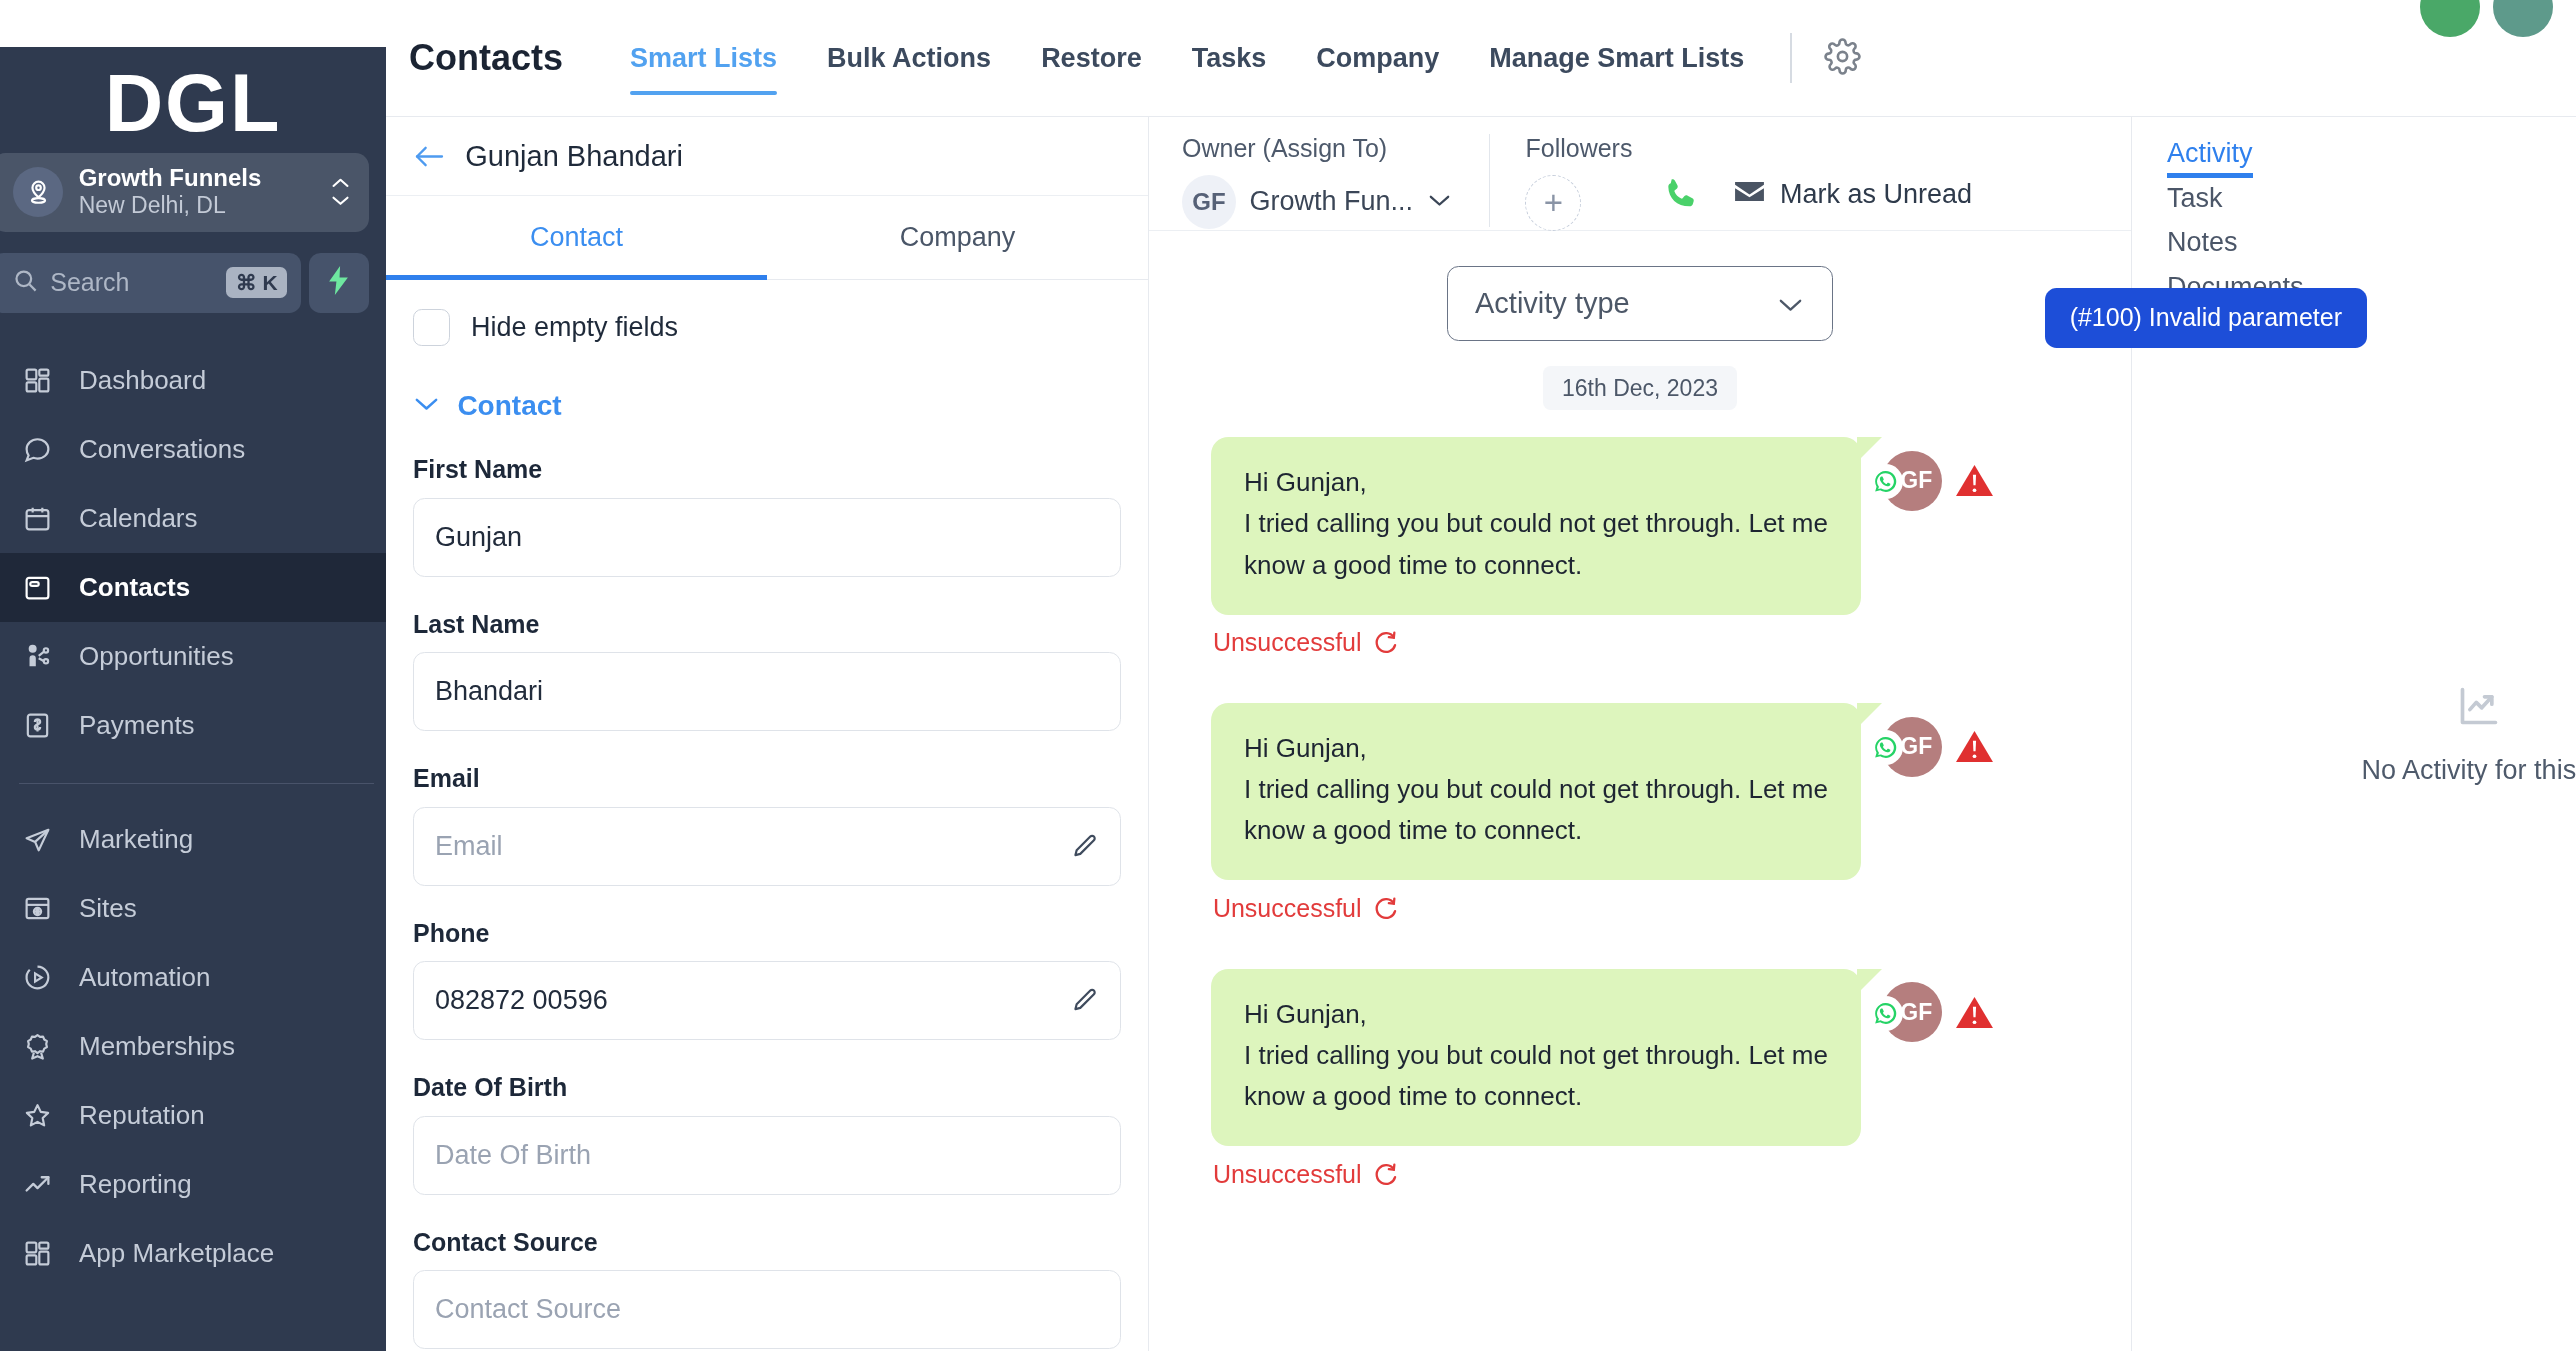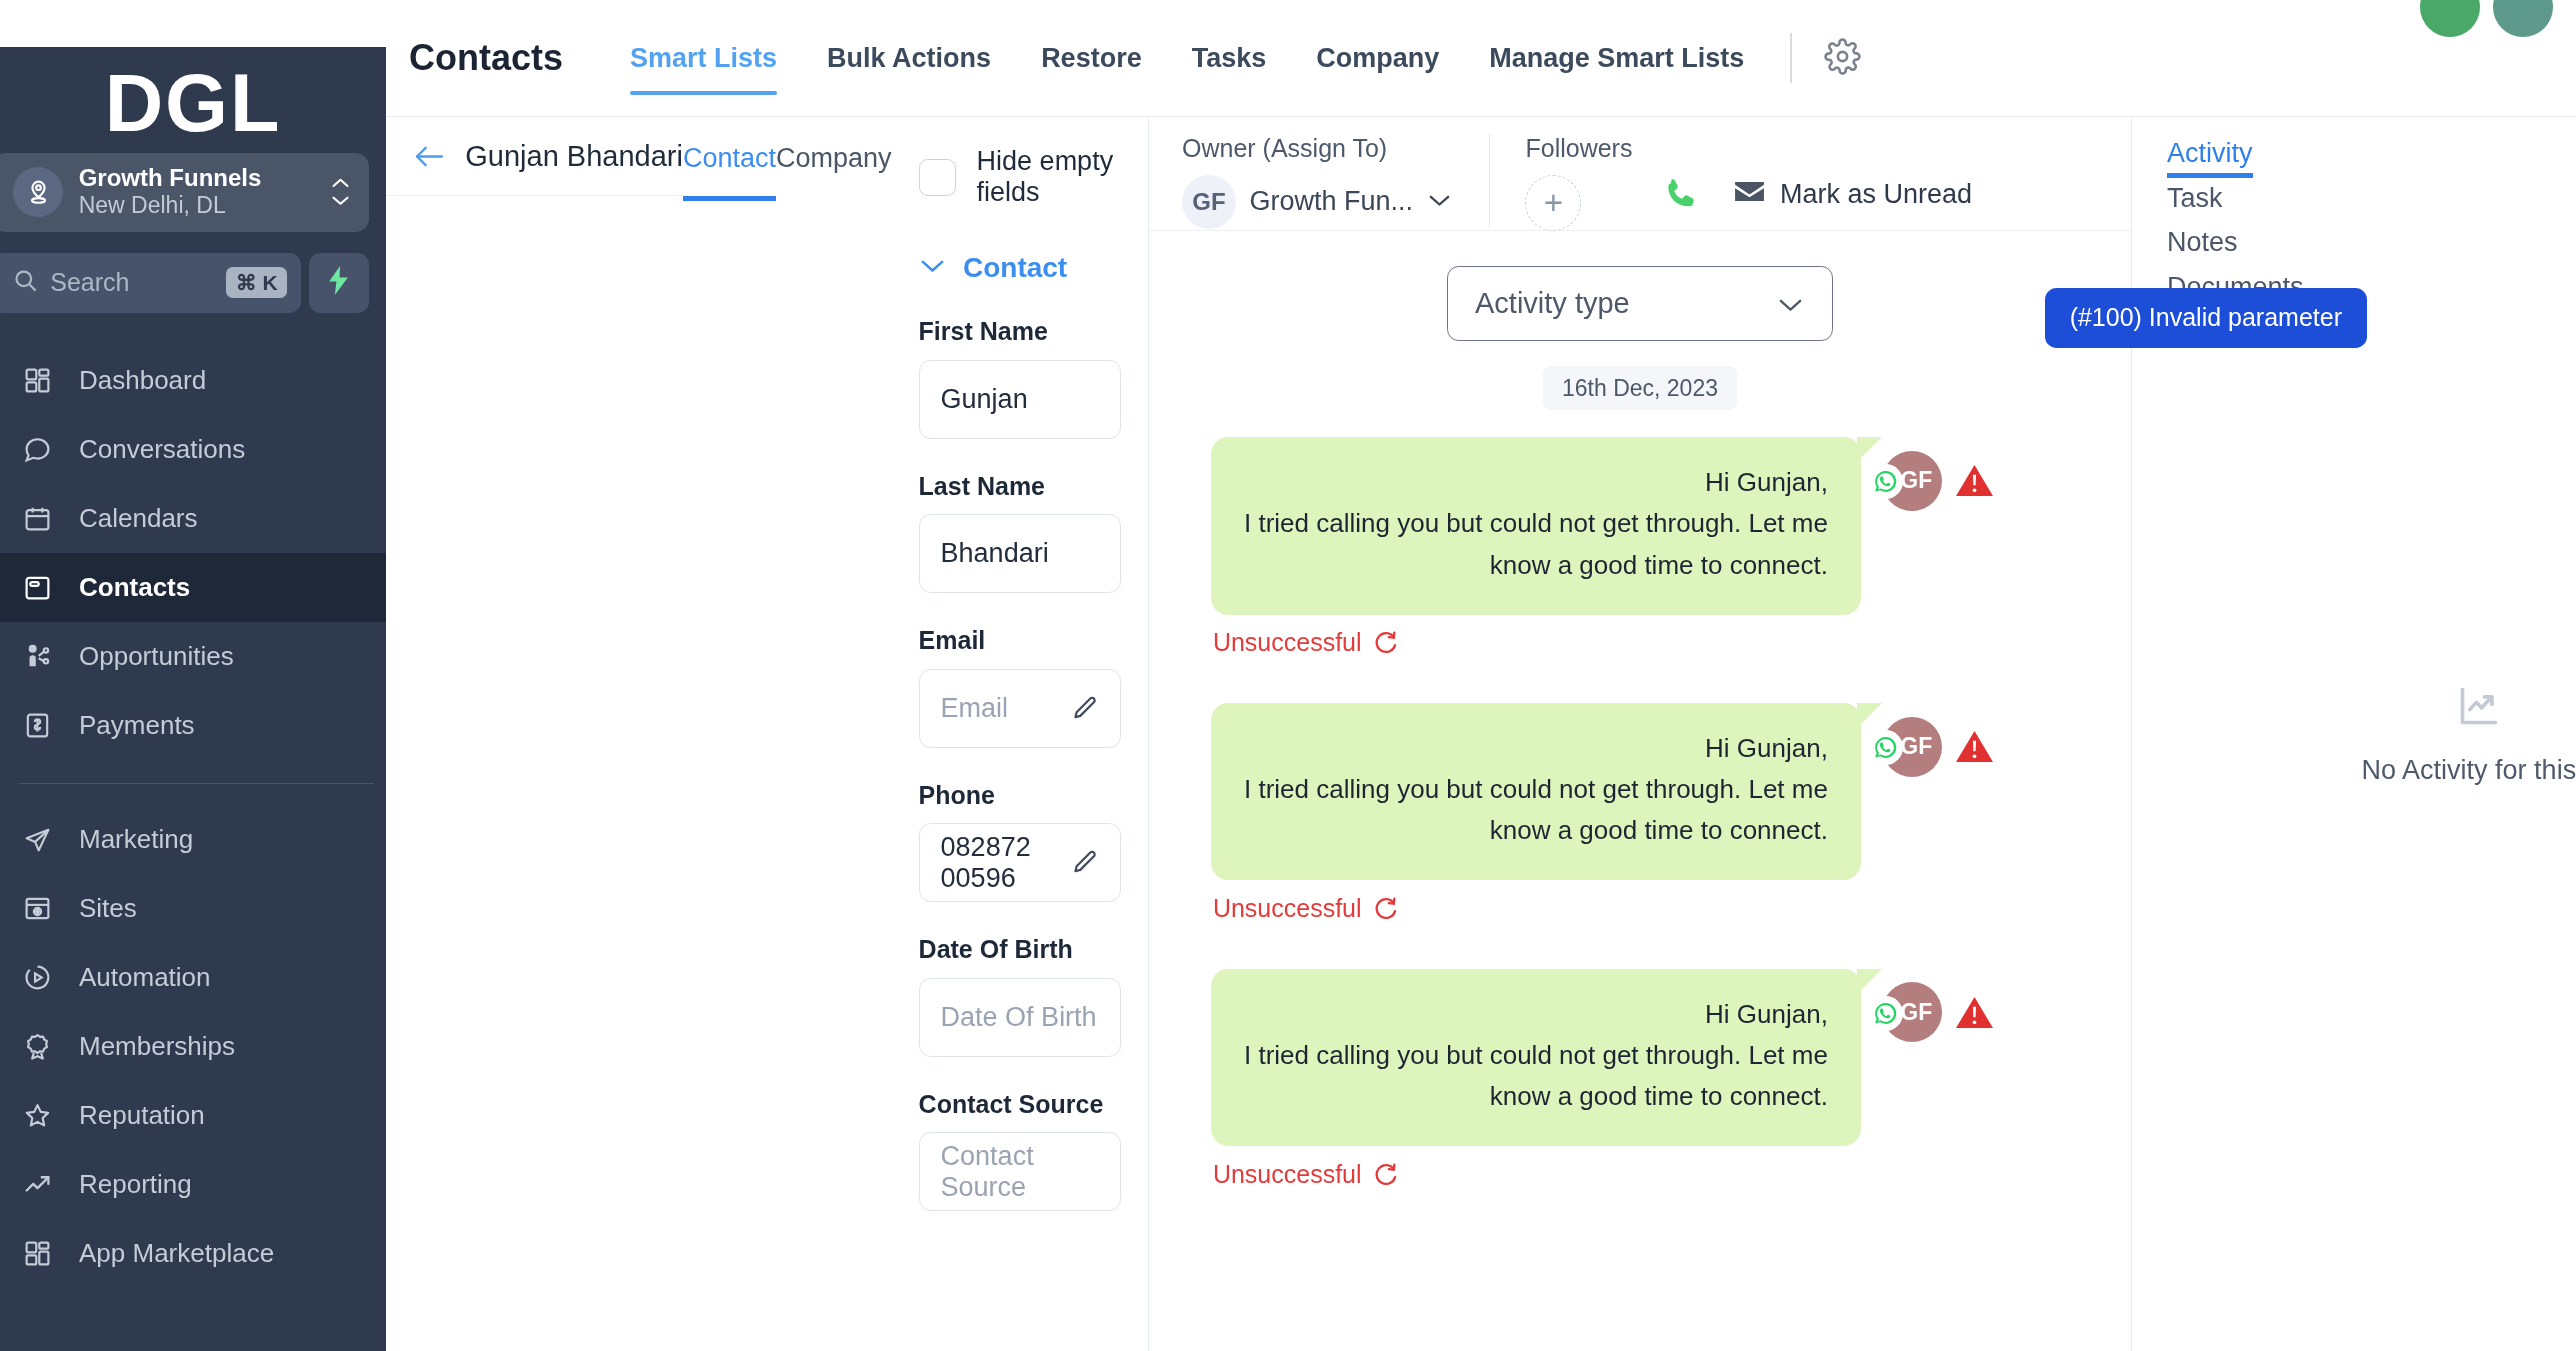--- a/index.html
+++ b/index.html
@@ -91,21 +91,21 @@
   .av-circle{width:60px;height:60px;border-radius:50%;}
   .av-green{background:#4aa868;}
   .av-teal{background:#5e9a8b;}
 
   
   .body3{flex:1;display:flex;min-height:0;border-top:1px solid #e7eaef;}
 
   
   .col-contact{
     width:763px;min-width:763px;background:#fff;border-right:1px solid #e7eaef;
-    display:flex;flex-direction:row;min-height:0;
+    display:flex;flex-direction:column;min-height:0;
   }
   .contact-head{
     height:79px;display:flex;align-items:center;gap:19.3px;padding-left:27px;border-bottom:1px solid #eceff3;
   }
   .back-arrow{color:#4e9bf0;display:flex;align-items:center;cursor:pointer;}
   .contact-name{font-size:29px;color:#1f2a3a;font-weight:400;}
   .cc-tabs{display:flex;border-bottom:1px solid #e7eaef;}
   .cc-tab{
     flex:1;height:83px;display:flex;align-items:center;justify-content:center;
     font-size:27px;color:#4a5668;position:relative;cursor:pointer;
@@ -142,21 +142,21 @@
   .conv-vdiv{width:1.9px;background:#e2e6ec;height:93px;margin:0 0 0 0;}
   .follow-blk{padding:0 29px 0 35px;}
   .follow-add{
     width:56px;height:56px;border-radius:50%;border:1.9px dashed #c6cedb;
     display:flex;align-items:center;justify-content:center;color:#8a94a6;font-size:33px;cursor:pointer;
   }
   .conv-actions{display:flex;align-items:center;gap:33px;padding-top:41px;}
   .phone-ico{cursor:pointer;display:flex;}
   .unread-btn{display:flex;align-items:center;gap:13.5px;font-size:27px;color:#2e3a4b;cursor:pointer;white-space:nowrap;}
 
-  .conv-body{flex:1;position:relative;overflow:hidden;padding:0 0 0 0;text-align:right;}
+  .conv-body{flex:1;position:relative;overflow:hidden;padding:0 0 0 0;}
   .act-type-row{display:flex;justify-content:center;padding-top:35px;}
   .act-type{
     width:386px;height:75px;border:1.9px solid #6a7486;border-radius:11.6px;
     display:flex;align-items:center;justify-content:space-between;padding:0 27px;
     font-size:29px;color:#4d5868;cursor:pointer;
   }
   .date-chip-row{display:flex;justify-content:center;margin-top:25px;}
   .date-chip{background:#f4f6f9;color:#4c5768;font-size:23px;border-radius:7.7px;padding:8.7px 19.3px;}
   .msg-wrap{margin-top:27px;padding:0 62px 0 62px;}
   .msg-row{display:flex;align-items:flex-start;gap:0;margin-top:0;}

